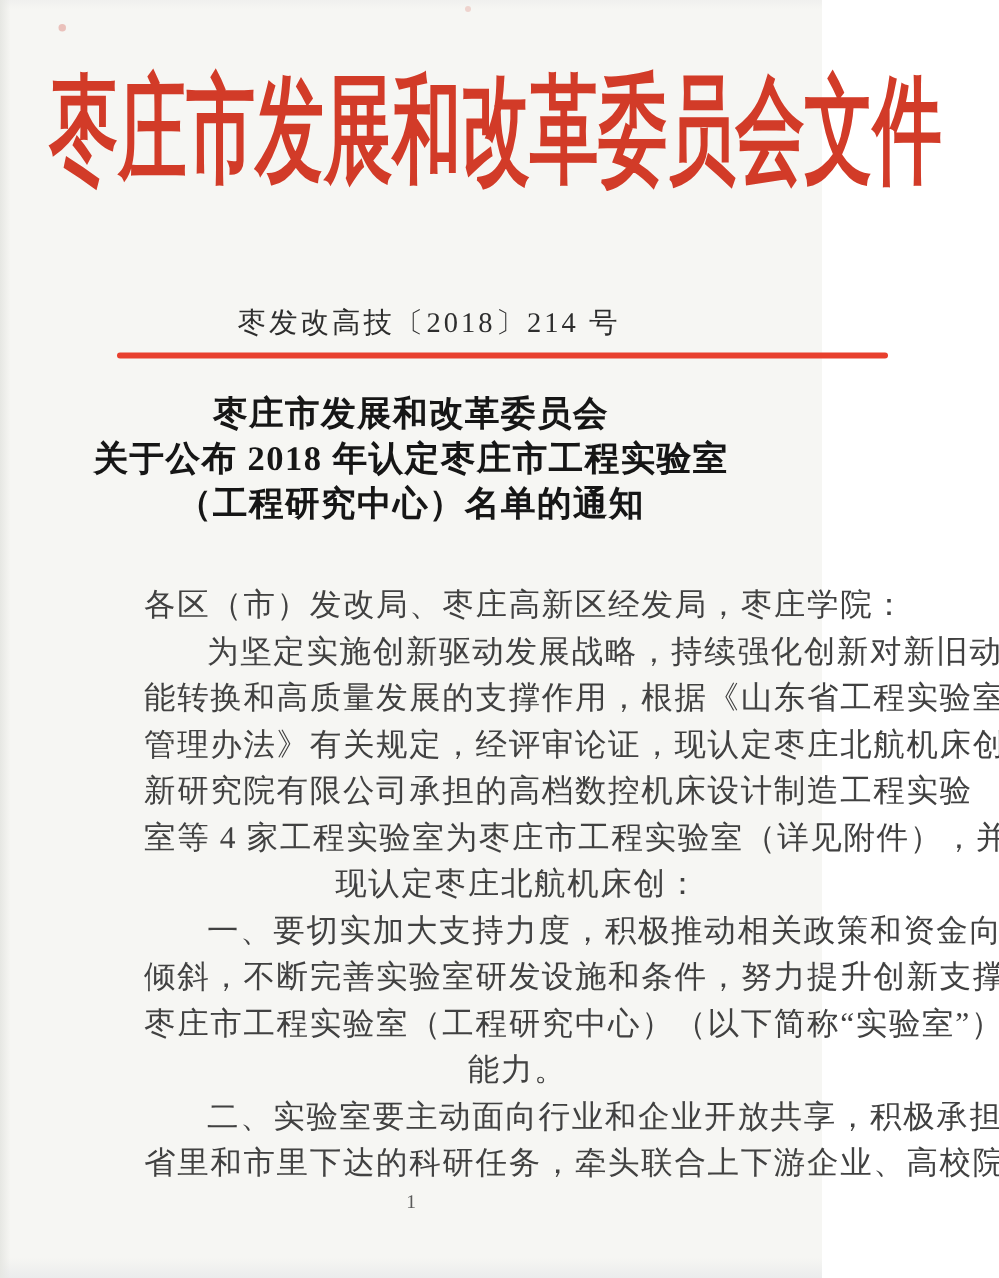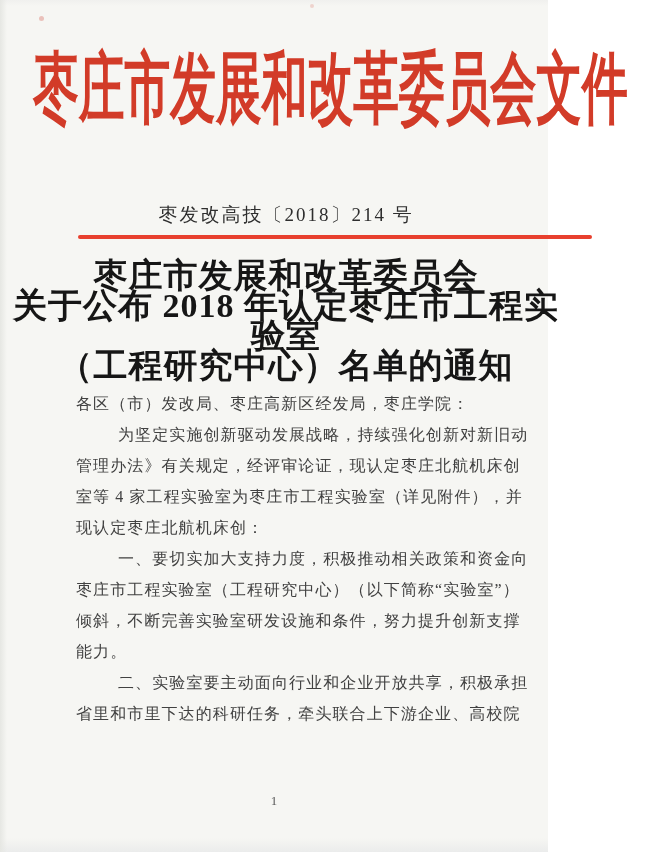--- a/index.html
+++ b/index.html
@@ -54,38 +54,39 @@
     top: 235px;
     left: 78px;
     width: 514px;
     height: 4px;
     border-radius: 2px;
     background: var(--rule-red, #e8402e);
   }
   .title-block {
     position: absolute;
     top: 261px;
-    left: 12px;
+    left: 0;
     width: 100%;
     text-align: center;
-    font-size: 34px;
+    font-size: 23px;
     line-height: 30px;
     font-weight: bold;
     color: #161616;
     letter-spacing: 1px;
   }
   .body-block {
     position: absolute;
     top: 388px;
-    left: 76px;
+    left: 96px;
     width: 498px;
-    font-size: 16px;
+    font-size: 21px;
     line-height: 31px;
     letter-spacing: 1.1px;
     color: #414141;
+    text-align: center;
   }
   .line {
     height: 31px;
     white-space: nowrap;
   }
   .line.indent {
     padding-left: 42px;
   }
   .page-number {
     position: absolute;
@@ -128,26 +129,28 @@
 
   <div class="title-block">
     <div>枣庄市发展和改革委员会</div>
     <div>关于公布 2018 年认定枣庄市工程实验室</div>
     <div>（工程研究中心）名单的通知</div>
   </div>
 
   <div class="body-block">
     <div class="line">各区（市）发改局、枣庄高新区经发局，枣庄学院：</div>
     <div class="line indent">为坚定实施创新驱动发展战略，持续强化创新对新旧动</div>
+    <div class="line">能转换和高质量发展的支撑作用，根据《山东省工程实验室</div>
     <div class="line">管理办法》有关规定，经评审论证，现认定枣庄北航机床创</div>
+    <div class="line">新研究院有限公司承担的高档数控机床设计制造工程实验</div>
     <div class="line">室等 4 家工程实验室为枣庄市工程实验室（详见附件），并</div>
     <div class="line">现认定枣庄北航机床创：</div>
     <div class="line indent">一、要切实加大支持力度，积极推动相关政策和资金向</div>
+    <div class="line">倾斜，不断完善实验室研发设施和条件，努力提升创新支撑</div>
     <div class="line">枣庄市工程实验室（工程研究中心）（以下简称“实验室”）</div>
-    <div class="line">倾斜，不断完善实验室研发设施和条件，努力提升创新支撑</div>
     <div class="line">能力。</div>
     <div class="line indent">二、实验室要主动面向行业和企业开放共享，积极承担</div>
     <div class="line">省里和市里下达的科研任务，牵头联合上下游企业、高校院</div>
   </div>
 
   <div class="page-number">1</div>
 
 </div>
 
 </body></html>

